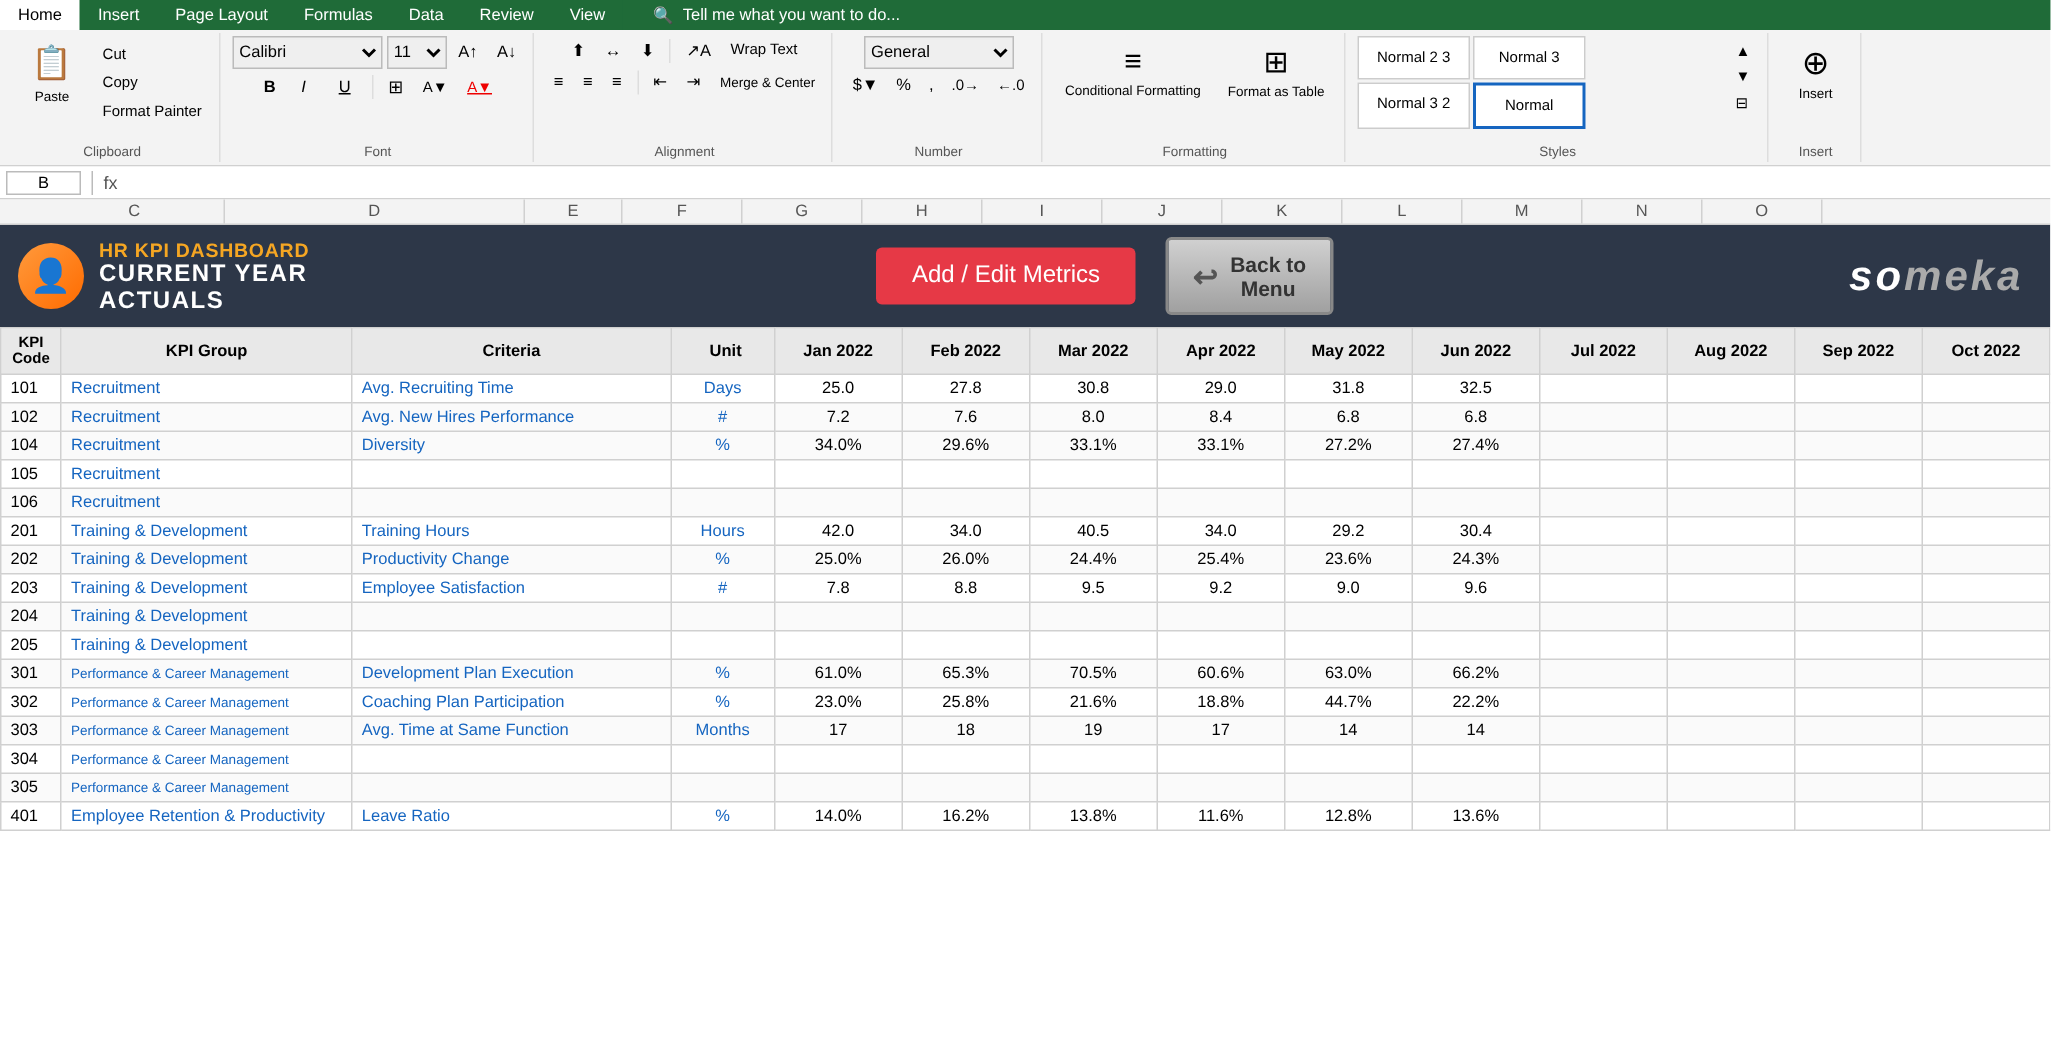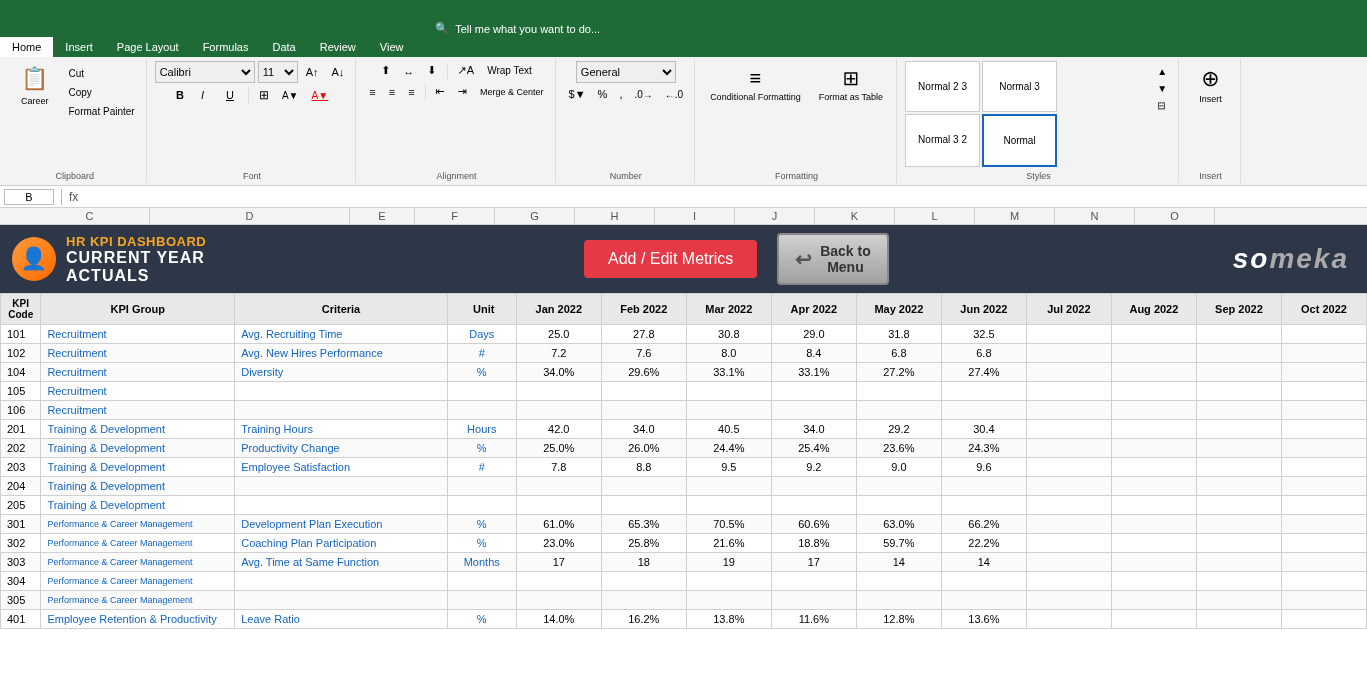--- a/index.html
+++ b/index.html
@@ -1,21 +1,21 @@
 <!DOCTYPE html>
 <html><head>
   <meta charset="utf-8">
   <style>
     * { box-sizing: border-box; margin: 0; padding: 0; }
     body { font-family: 'Segoe UI', Arial, sans-serif; font-size: 11px; background: #fff; overflow: hidden; }
 
     
     .ribbon { background: #f3f3f3; border-bottom: 1px solid #d0d0d0; }
     .ribbon-tabs { display: flex; background: #1f6b38; }
-    .ribbon-tab { padding: 4px 12px; color: #fff; font-size: 11px; cursor: pointer; margin-top: 37px; }
+    .ribbon-tab { padding: 4px 12px; color: #fff; font-size: 11px; cursor: pointer; }
     .ribbon-tab.active { background: #fff; color: #000; }
     .ribbon-body { display: flex; align-items: stretch; padding: 2px 4px; gap: 2px; min-height: 90px; }
     .ribbon-group { display: flex; flex-direction: column; align-items: center; border-right: 1px solid #ddd; padding: 2px 6px; min-width: 60px; position: relative; }
     .ribbon-group-label { font-size: 9px; color: #555; position: absolute; bottom: 2px; }
     .ribbon-group-content { display: flex; flex-direction: column; align-items: center; gap: 2px; padding-bottom: 14px; width: 100%; }
     .ribbon-row { display: flex; align-items: center; gap: 3px; }
     .rbn-btn { background: none; border: 1px solid transparent; padding: 2px 4px; cursor: pointer; font-size: 11px; border-radius: 2px; display: flex; align-items: center; gap: 2px; }
     .rbn-big { flex-direction: column; padding: 4px 6px; font-size: 10px; min-width: 40px; justify-content: center; }
     .font-select { width: 100px; height: 22px; font-size: 11px; border: 1px solid #bbb; }
     .font-size-select { width: 40px; height: 22px; font-size: 11px; border: 1px solid #bbb; }
@@ -58,21 +58,21 @@
     .row-odd { background: #fafafa; }
     .row-even { background: #fff; }
     .small-text { font-size: 9px; }
 
     
     .num-dropdown { width: 100px; height: 22px; font-size: 11px; border: 1px solid #bbb; }
 
     .bold-btn { font-weight: bold; }
     .italic-btn { font-style: italic; }
     .underline-btn { text-decoration: underline; }
-    .style-cell { border: 1px solid #ccc; padding: 19px 10px; font-size: 10px; cursor: pointer; min-width: 75px; text-align: center; background: #fff; }
+    .style-cell { border: 1px solid #ccc; padding: 8px 10px; font-size: 10px; cursor: pointer; min-width: 75px; text-align: center; background: #fff; }
   </style>
 </head>
 <body>
 
 <div class="ribbon">
   <div class="ribbon-tabs">
     <div class="ribbon-tab active">Home</div>
     <div class="ribbon-tab">Insert</div>
     <div class="ribbon-tab">Page Layout</div>
     <div class="ribbon-tab">Formulas</div>
@@ -83,21 +83,21 @@
       <span style="color:#fff; font-size:11px;">🔍</span>
       <span style="color:#fff; font-size:11px; margin-left:6px;">Tell me what you want to do...</span>
     </div>
   </div>
 
   <div class="ribbon-body">
 
     <div class="ribbon-group" style="min-width:80px;">
       <div class="ribbon-group-content">
         <div style="display:flex; gap:4px; align-items:flex-start; padding-bottom:2px;">
-          <button class="rbn-btn rbn-big" style="font-size:22px; padding:4px 10px;">📋<span style="font-size:9px; margin-top:2px;">Career</span></button>
+          <button class="rbn-btn rbn-big" style="font-size:22px; padding:4px 10px;">📋<span style="font-size:9px; margin-top:2px;">Paste</span></button>
           <div style="display:flex; flex-direction:column; gap:2px; padding-top:4px;">
             <button class="rbn-btn" style="font-size:10px;">Cut</button>
             <button class="rbn-btn" style="font-size:10px;">Copy</button>
             <button class="rbn-btn" style="font-size:10px;">Format Painter</button>
           </div>
         </div>
       </div>
       <span class="ribbon-group-label">Clipboard</span>
     </div>
 
@@ -461,21 +461,21 @@
     </tr>
         <tr class="row-even">
       <td class="code-col">302</td>
       <td class="group-col small-text">Performance &amp; Career Management</td>
       <td class="criteria-col">Coaching Plan Participation</td>
       <td class="unit-col">%</td>
       <td class="data-col">23.0%</td>
       <td class="data-col">25.8%</td>
       <td class="data-col">21.6%</td>
       <td class="data-col">18.8%</td>
-      <td class="data-col">59.7%</td>
+      <td class="data-col">44.7%</td>
       <td class="data-col">22.2%</td>
       <td class="data-col"></td>
       <td class="data-col"></td>
       <td class="data-col"></td>
       <td class="data-col"></td>
     </tr>
         <tr class="row-odd">
       <td class="code-col">303</td>
       <td class="group-col small-text">Performance &amp; Career Management</td>
       <td class="criteria-col">Avg. Time at Same Function</td>

